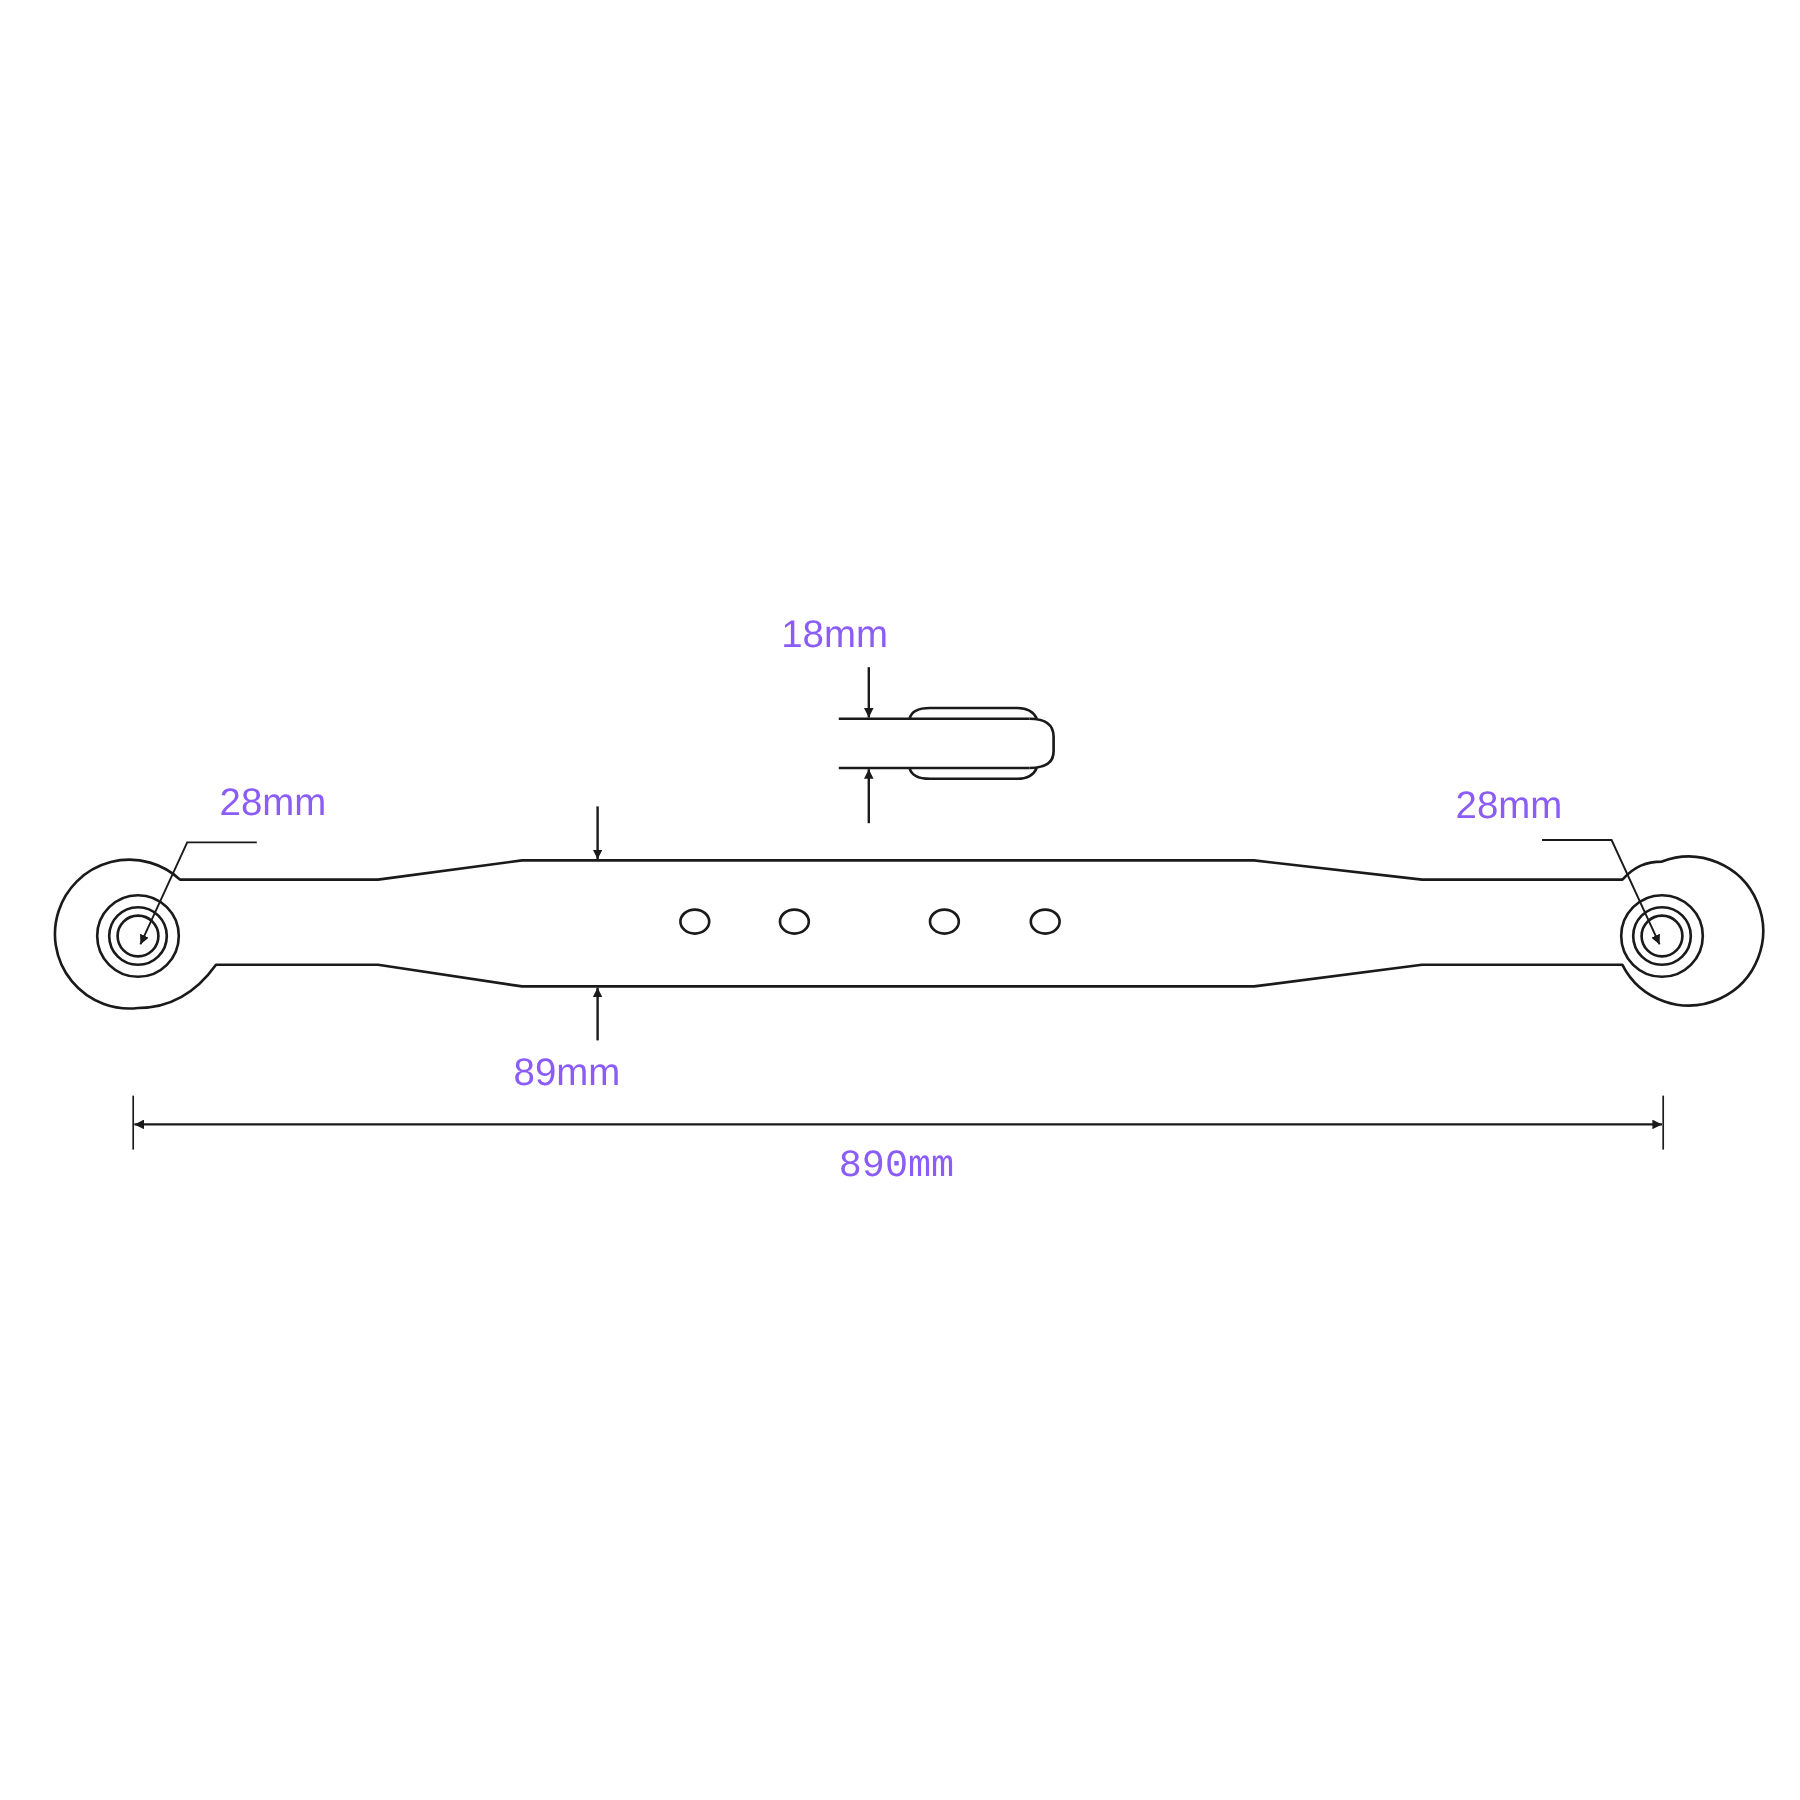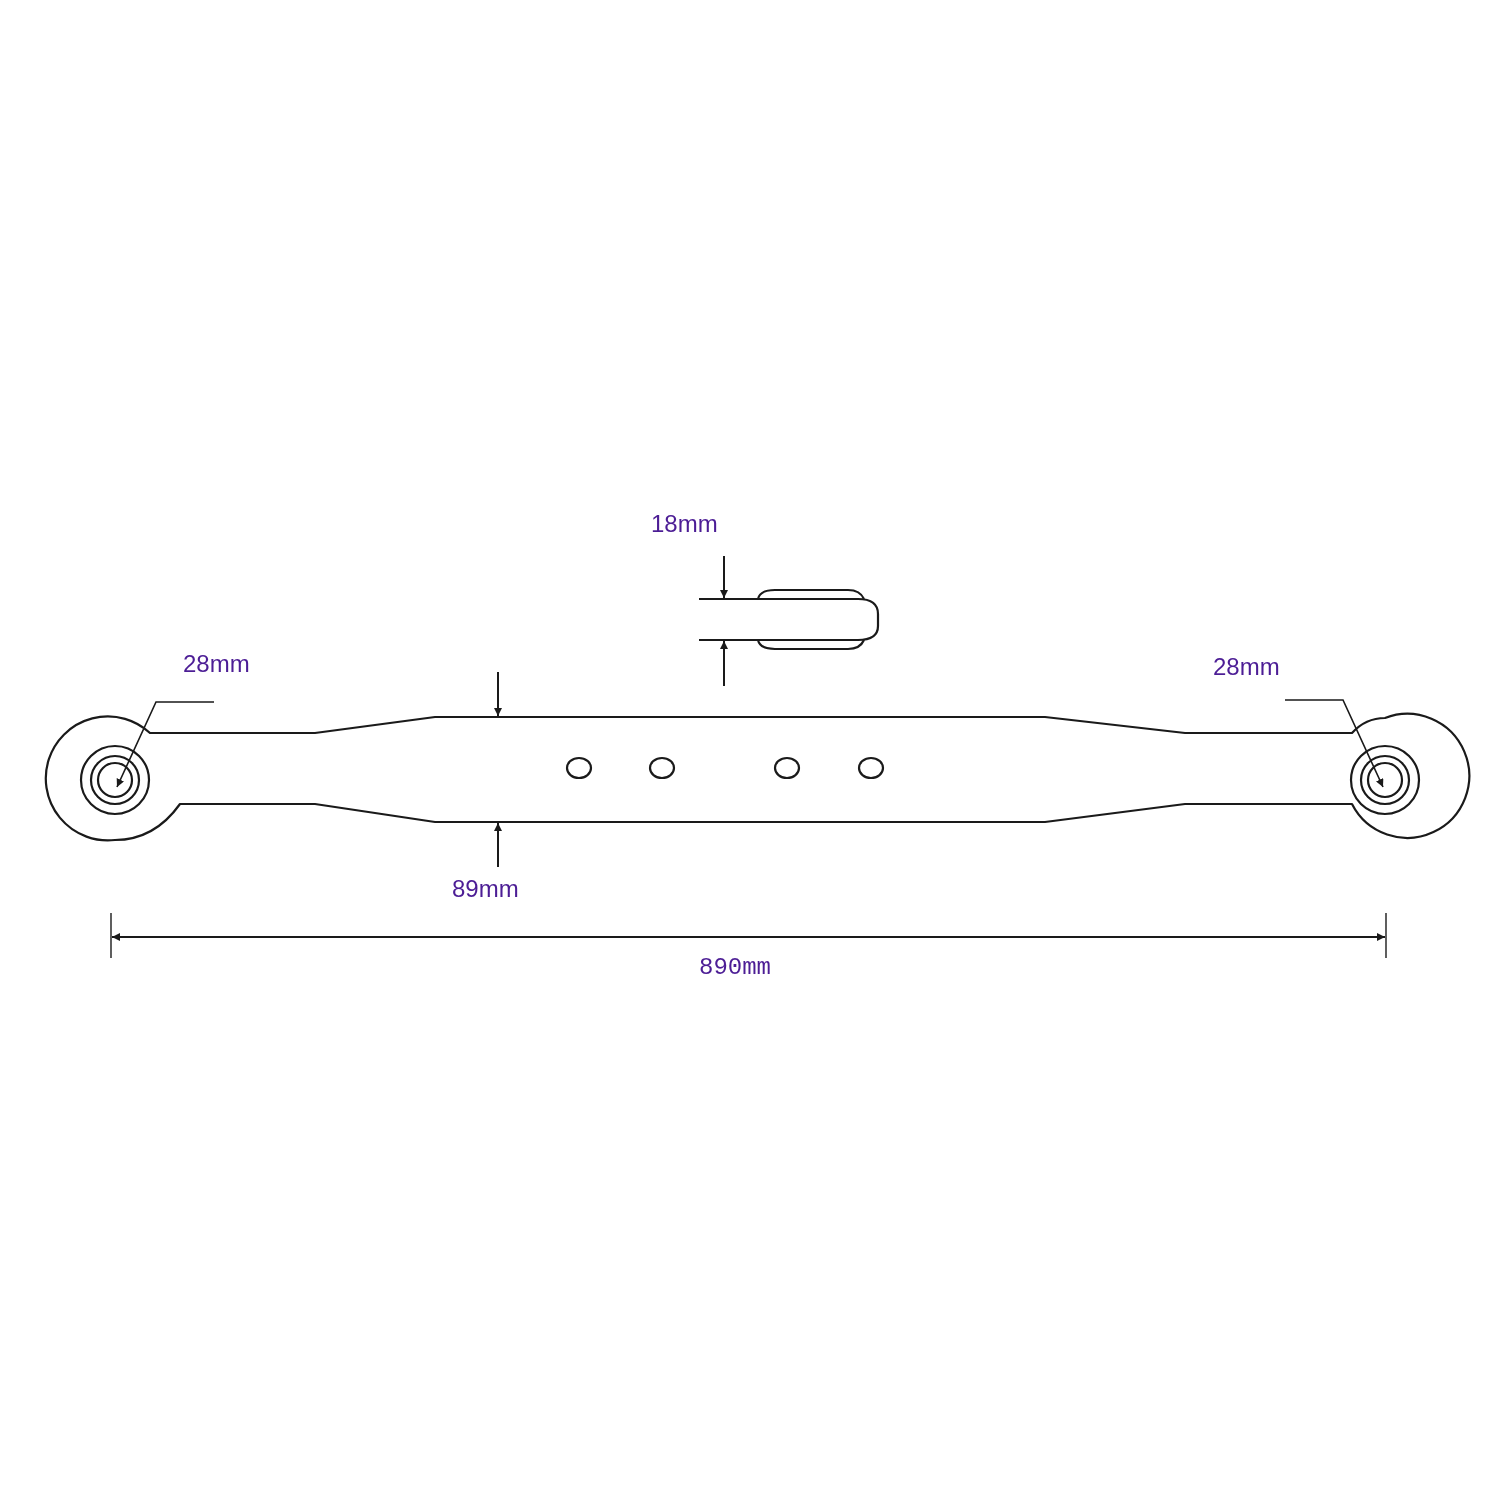--- a/index.html
+++ b/index.html
@@ -1,22 +1,22 @@
 <!DOCTYPE html>
 <html><head>
 <meta charset="utf-8">
 <style>
   html, body { margin: 0; padding: 0; background: #ffffff; }
   body { width: 1500px; height: 1500px; position: relative; overflow: hidden; }
   #drawing { position: absolute; left: 0; top: 0; width: 1500px; height: 1500px; }
   .label {
     position: absolute;
     font-family: "Liberation Sans", "DejaVu Sans", sans-serif;
-    font-size: 24px;
-    color: #4c1d95;
+    font-size: 32px;
+    color: #8b5cf6;
     white-space: nowrap;
     line-height: 1;
   }
 </style>
 </head>
 <body>
 
 <svg id="drawing" viewBox="0 0 1500 1500" xmlns="http://www.w3.org/2000/svg">
   <defs>
     <marker id="arrow" viewBox="0 0 10 10" refX="10" refY="5" markerWidth="8" markerHeight="8" orient="auto-start-reverse" markerUnits="userSpaceOnUse">
@@ -75,14 +75,14 @@
 
     <line x1="111" y1="913" x2="111" y2="958" stroke-width="1.4"></line>
     <line x1="1386" y1="913" x2="1386" y2="958" stroke-width="1.4"></line>
     <line x1="112" y1="937" x2="1385" y2="937" marker-start="url(#arrow)" marker-end="url(#arrow)"></line>
   </g>
 </svg>
 
 <div class="label" style="left:183px; top:652px;">28mm</div>
 <div class="label" style="left:1213px; top:655px;">28mm</div>
 <div class="label" style="left:651px; top:512px;">18mm</div>
-<div class="label" style="left:452px; top:877px;">89mm</div>
+<div class="label" style="left:428px; top:877px;">89mm</div>
 <div class="label" style="left:699px; top:956px;font-family:Liberation Mono, monospace;">890mm</div>
 
 </body></html>

